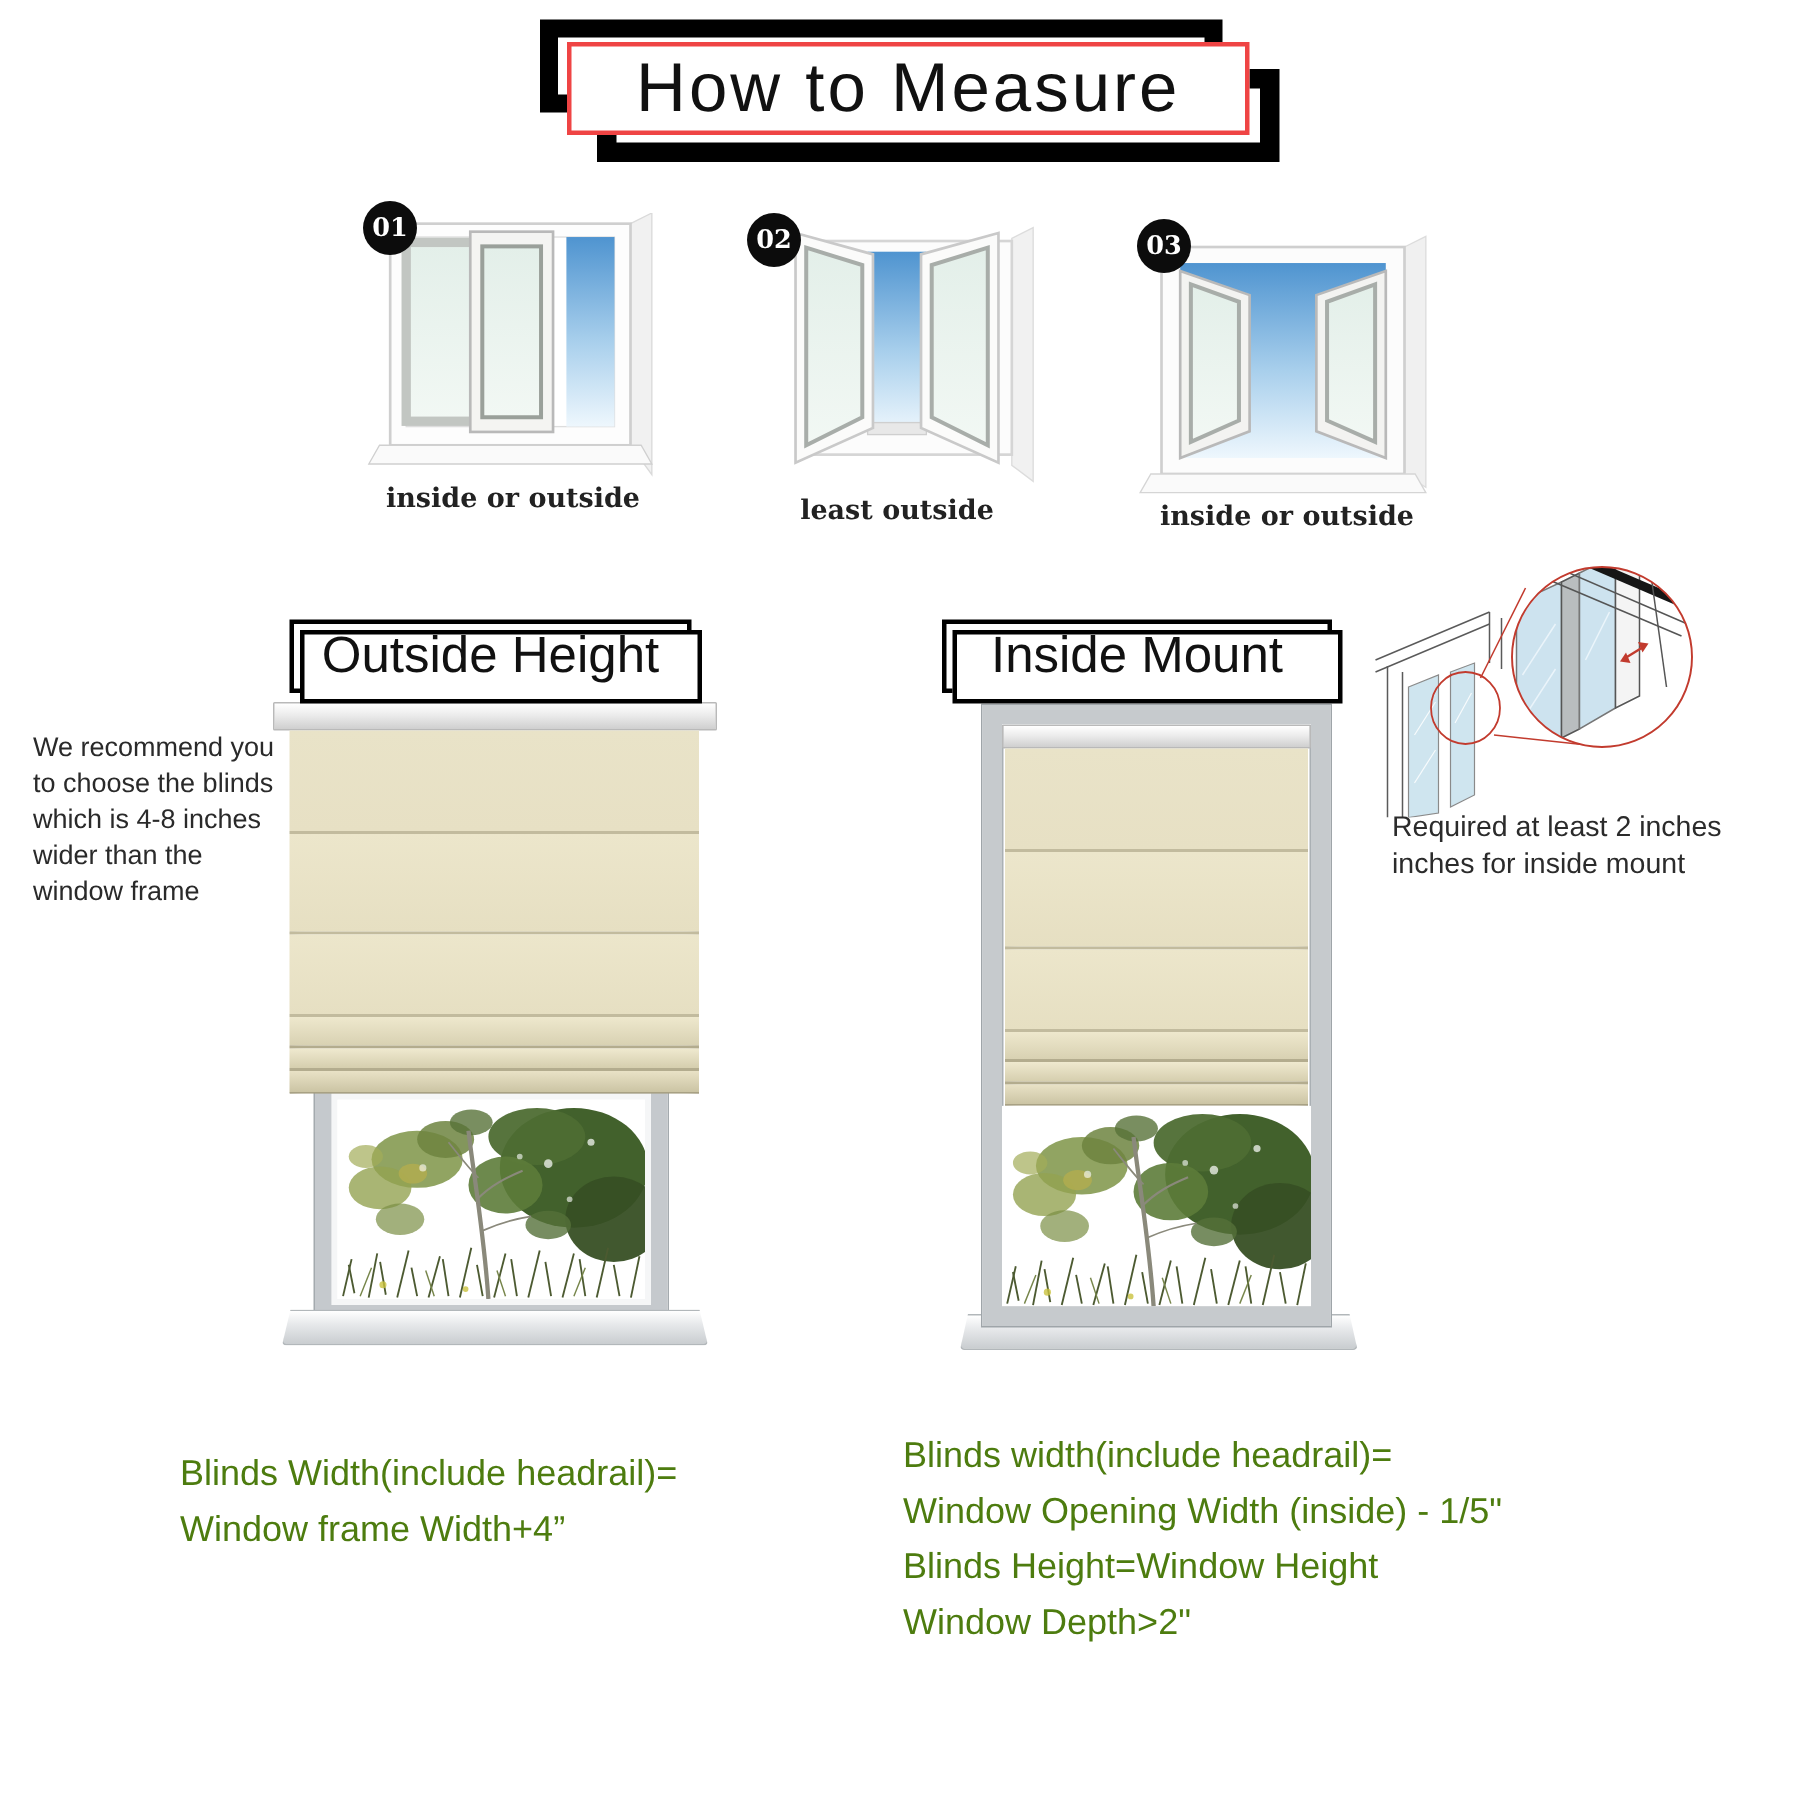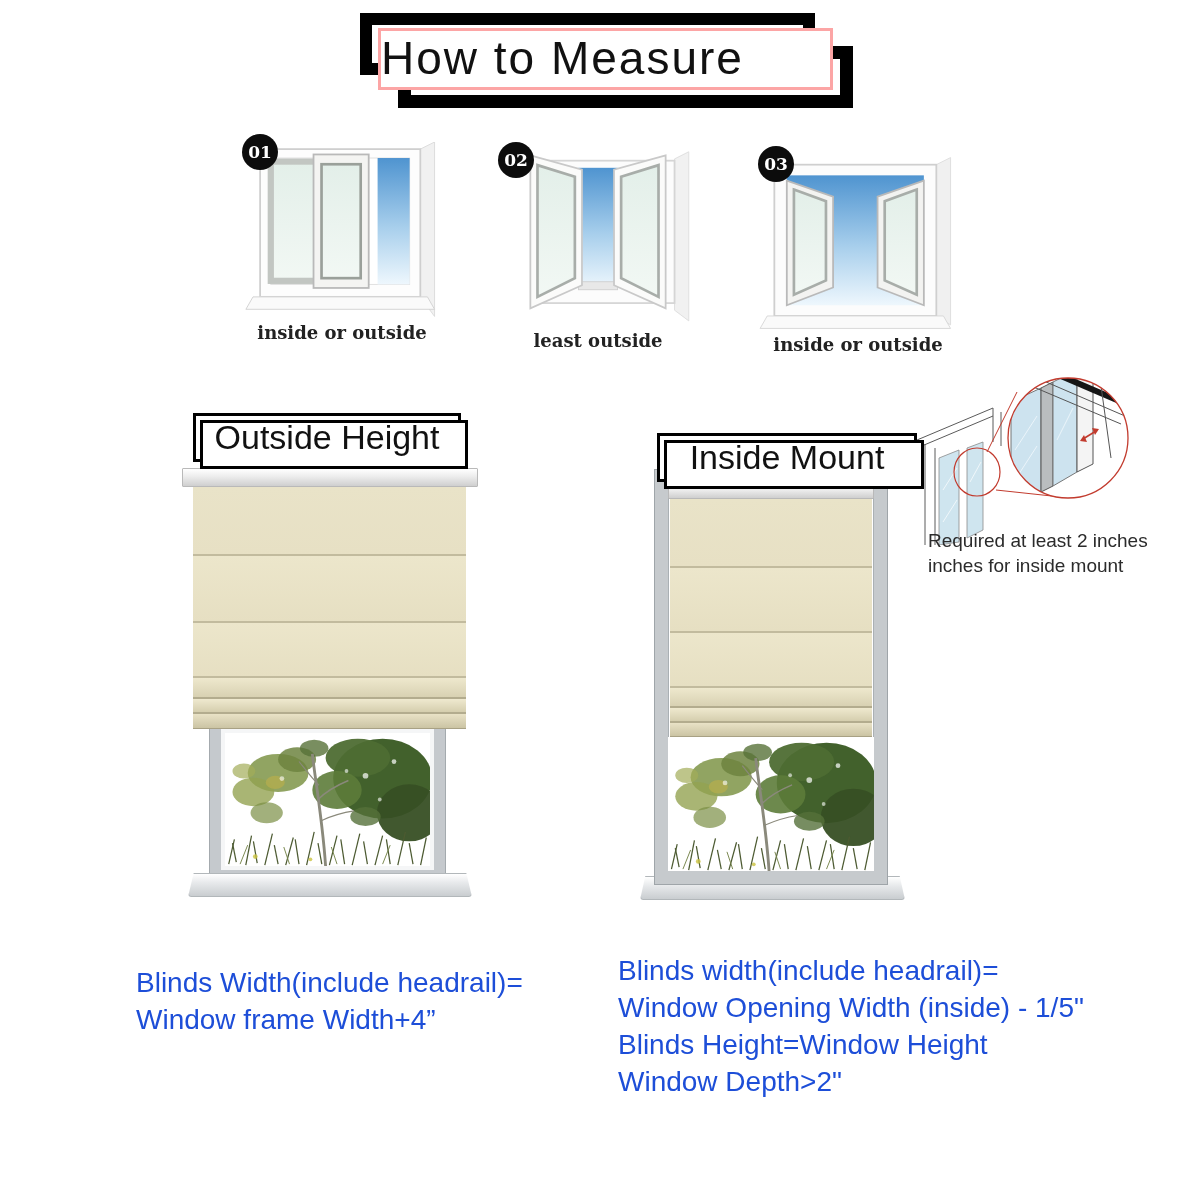--- a/index.html
+++ b/index.html
@@ -6,21 +6,21 @@
   .canvas{position:relative;width:1200px;height:1200px;background:#fff;overflow:hidden;
           font-family:"Liberation Sans",sans-serif;color:#1a1a1a;}
 
   
   .title-wrap{position:absolute;left:378px;top:28px;width:455px;height:62px;}
   .title-frame-back{position:absolute;left:-18px;top:-15px;width:455px;height:62px;
           border:12px solid #000;box-sizing:border-box;background:#fff;}
   .title-frame-shadow{position:absolute;left:20px;top:18px;width:455px;height:62px;
           border:13px solid #000;box-sizing:border-box;background:#fff;}
   .title-box{position:absolute;left:0;top:0;width:455px;height:62px;background:#fff;
-          border:3px solid #fca5a5;box-sizing:border-box;line-height:54px;
+          border:3px solid #ef4444;box-sizing:border-box;text-align:center;line-height:54px;
           font-size:46px;letter-spacing:2px;color:#111;}
 
   
   .step-fig{position:absolute;width:230px;height:222px;}
   .step-badge{position:absolute;left:10px;top:0;width:36px;height:36px;border-radius:50%;
           background:#0c0c0c;color:#fff;font-family:"DejaVu Serif",serif;font-weight:bold;
           font-size:17px;display:flex;align-items:center;justify-content:center;z-index:2;}
   .step-svg{position:absolute;left:0;top:8px;width:220px;height:178px;}
   .step-label{position:absolute;left:0;top:188px;width:220px;text-align:center;
           font-family:"DejaVu Serif",serif;font-weight:bold;font-size:18px;color:#222;}
@@ -52,24 +52,24 @@
   .sill{position:absolute;background:linear-gradient(#ffffff,#e7e9eb 40%,#c9cdd0);
           border:1px solid #b2b7ba;box-sizing:border-box;border-radius:3px;
           clip-path:polygon(2% 0, 98% 0, 100% 100%, 0 100%);}
   .photo-svg{width:100%;height:100%;display:block;}
 
   .im-frame{position:absolute;border:13px solid #c6cacd;background:#fff;box-sizing:border-box;
           box-shadow:0 0 0 1px #9fa5a9, inset 0 0 0 1px #aab0b4;}
 
   
   .detail-svg{position:absolute;left:915px;top:360px;width:280px;height:185px;}
-  .detail-caption{position:absolute;left:928px;top:528px;width:240px;font-size:19px;line-height:25px;color:#2b2b2b;}
-
-  
-  .formula{position:absolute;font-size:28px;line-height:37px;color:#1d4ed8;margin-left:16px;}
+  .detail-caption{position:absolute;left:928px;top:539px;width:240px;font-size:19px;line-height:25px;color:#2b2b2b;}
+
+  
+  .formula{position:absolute;font-size:24px;line-height:37px;color:#4d7c0f;}
   .formula-left{left:120px;top:964px;width:460px;}
   .formula-right{left:602px;top:952px;width:500px;}
 </style>
 </head>
 <body>
 
 <div class="canvas">
 
   <svg width="0" height="0" style="position:absolute" aria-hidden="true">
     <defs>
@@ -182,20 +182,27 @@
       <rect x="30" y="24" width="154" height="146" fill="url(#skyGrad)"></rect>
       <polygon points="30,30 82,48 82,150 30,170" fill="#f3f3f1" stroke="#b9b9b9" stroke-width="2"></polygon>
       <polygon points="38,40 74,53 74,142 38,158" fill="url(#glassGrad)" stroke="#a8ada9" stroke-width="3"></polygon>
       <polygon points="184,30 132,48 132,150 184,170" fill="#f3f3f1" stroke="#b9b9b9" stroke-width="2"></polygon>
       <polygon points="176,40 140,53 140,142 176,158" fill="url(#glassGrad)" stroke="#a8ada9" stroke-width="3"></polygon>
       <polygon points="8,182 206,182 214,196 0,196" fill="#fafafa" stroke="#d5d5d5" stroke-width="1"></polygon>
     </svg>
     <div class="step-label">inside or outside</div>
   </div>
 
+  <div class="note-left">
+    <div>We recommend you</div>
+    <div>to choose the blinds</div>
+    <div>which is 4-8 inches</div>
+    <div>wider than the</div>
+    <div>window frame</div>
+  </div>
 
   <div class="mount-box" style="left:193px;top:413px;width:268px;">Outside Height</div>
 
   <div style="position:absolute;left:182px;top:466px;width:296px;height:436px;">
     <div class="om-window" style="left:28px;top:252px;width:235px;height:163px;position:absolute;">
       <div class="photo">
         <svg class="photo-svg" viewBox="0 0 220 140" preserveAspectRatio="xMidYMid slice">
             <use href="#treeScene"></use>
           </svg>
       </div>
@@ -205,21 +212,21 @@
     <div class="shade" style="left:11px;top:21px;width:273px;height:242px;">
       <div class="sec" style="height:69px;"></div>
       <div class="sec" style="height:67px;"></div>
       <div class="sec" style="height:55px;"></div>
       <div class="fold1" style="height:21px;"></div>
       <div class="fold2" style="height:15px;"></div>
       <div class="fold3" style="height:15px;"></div>
     </div>
   </div>
 
-  <div class="mount-box" style="left:657px;top:413px;width:260px;margin-top:20px;">Inside Mount</div>
+  <div class="mount-box" style="left:628px;top:413px;width:260px;">Inside Mount</div>
 
   <div style="position:absolute;left:648px;top:466px;width:262px;height:448px;">
     <div class="sill" style="left:-8px;top:410px;width:265px;height:24px;"></div>
     <div class="im-frame" style="left:7px;top:4px;width:232px;height:414px;position:absolute;">
       <div style="position:absolute;left:0;top:0;width:206px;height:388px;overflow:hidden;">
         <div style="position:absolute;left:0;top:254px;width:206px;height:134px;">
           <svg class="photo-svg" viewBox="0 0 220 140" preserveAspectRatio="xMidYMid slice">
               <use href="#treeScene"></use>
             </svg>
         </div>

